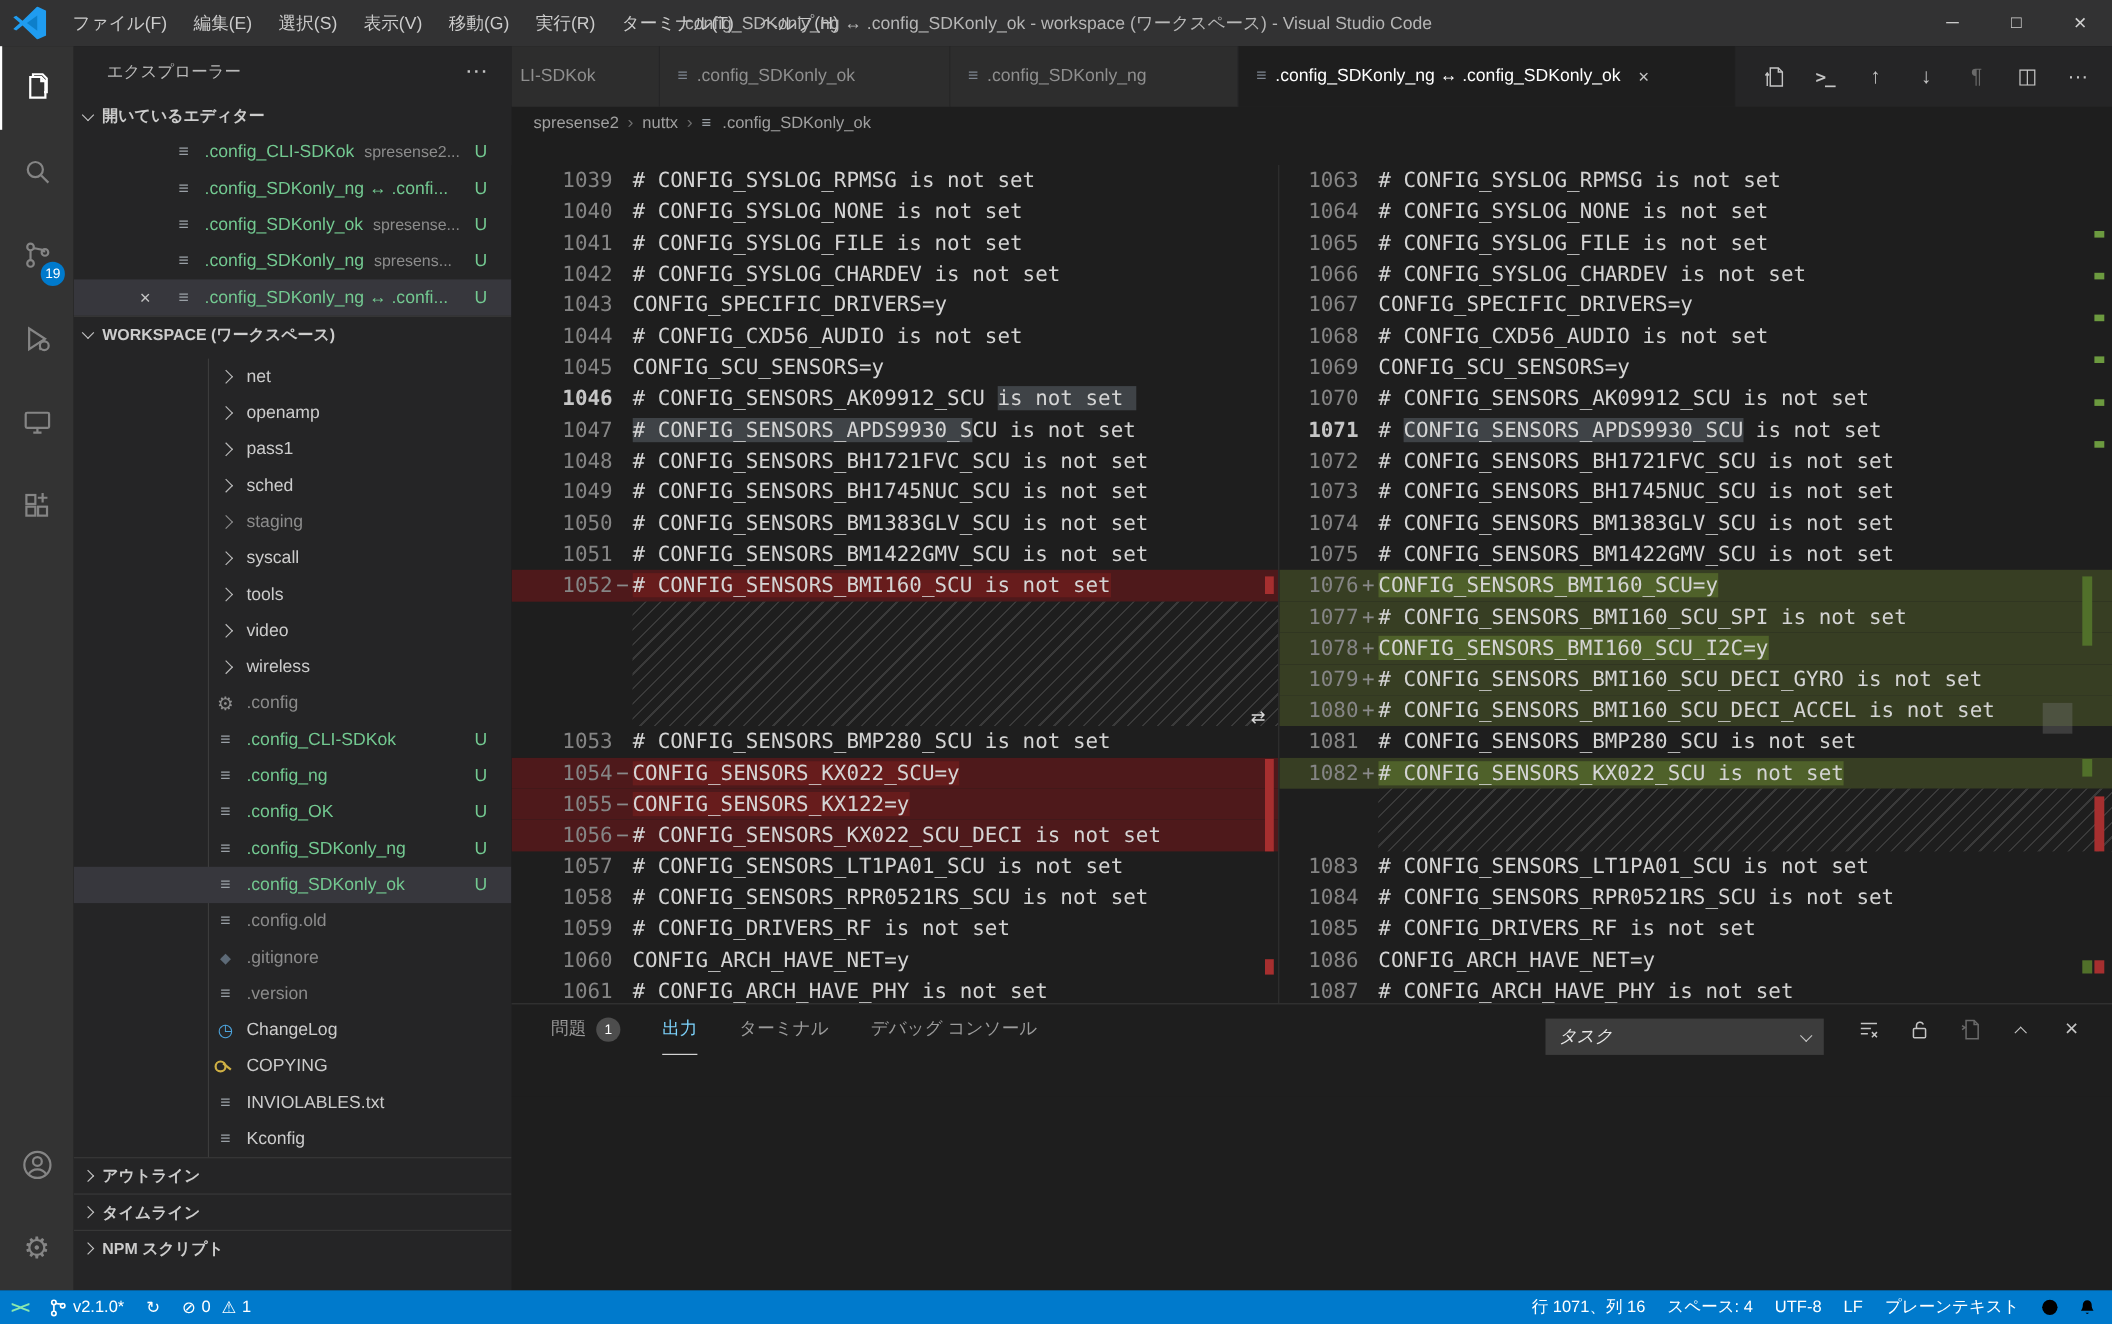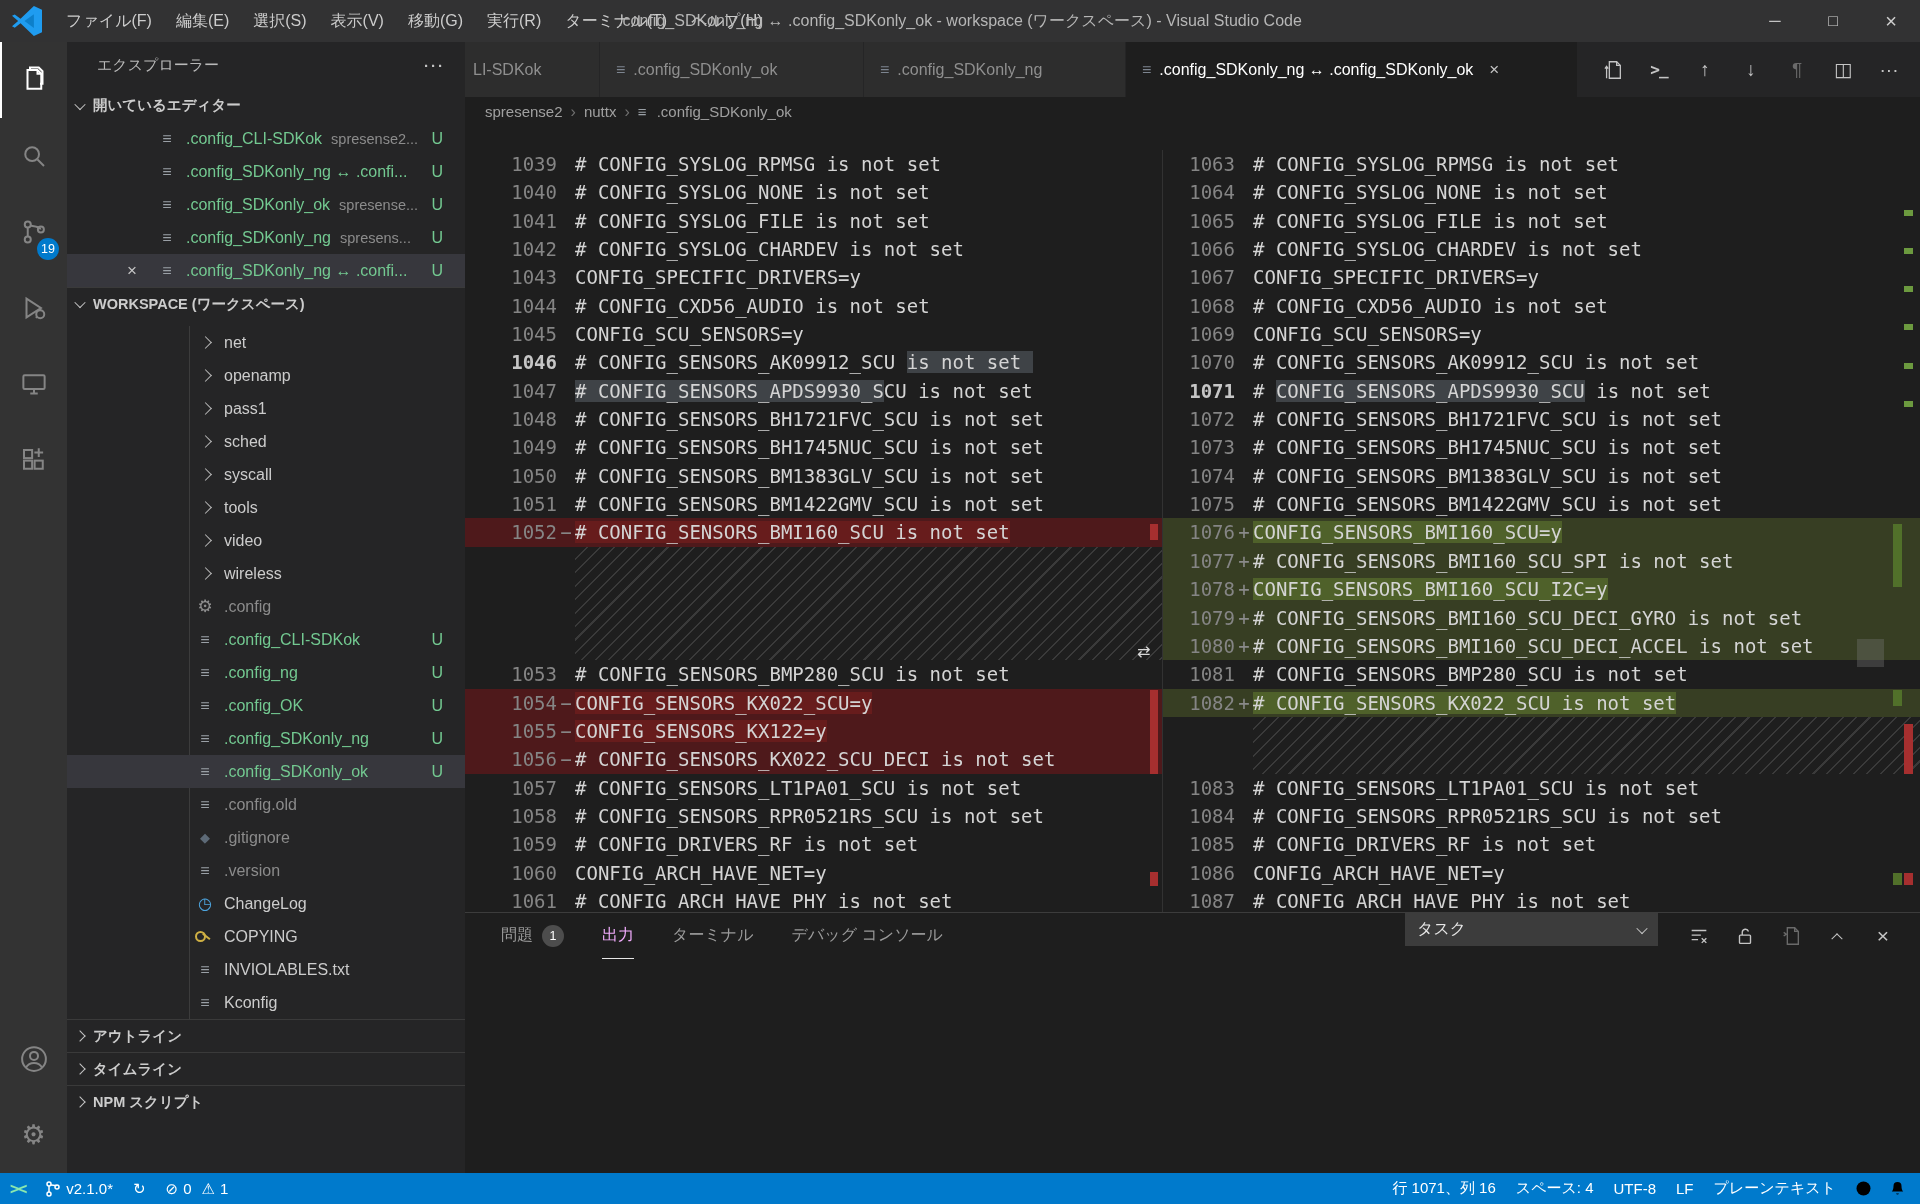--- a/index.html
+++ b/index.html
@@ -108,25 +108,25 @@
   .mk.red{background:#a62f2f;}
   .mk.green{background:#6c9a3f;}
   .mk.greenbar{background:#51702a;}
   .swap-handle{position:absolute;left:672px;top:492px;color:#d8d8d8;font-size:16px;}
   .scroll-slider{position:absolute;left:1392px;top:489px;width:27px;height:28px;background:rgba(121,121,121,.35);}
 
   
   .panel{height:261px;flex:none;border-top:1px solid #3c3c3c;background:#1e1e1e;display:flex;flex-direction:column;gap:38px;}
   .panel-hdr{height:46px;display:flex;align-items:center;padding:0 14px 0 36px;flex:none;}
   .ptab{margin-right:38px;color:#9b9b9b;display:flex;align-items:center;height:46px;border-bottom:1.5px solid transparent;}
-  .ptab.active{color:#f0abfc;border-bottom-color:#e7e7e7;}
+  .ptab.active{color:#7dd3fc;border-bottom-color:#e7e7e7;}
   .ptab .badge{margin-left:9px;min-width:22px;height:22px;border-radius:11px;background:#4d4d4d;color:#ffffff;font-size:12.5px;
                display:flex;align-items:center;justify-content:center;}
   .ptab .badge:empty{display:none;}
-  .panel-right{margin-left:auto;display:flex;align-items:flex-start;}
+  .panel-right{margin-left:auto;display:flex;align-items:flex-end;font-style:italic;}
   .task-combo{width:253px;height:33px;background:#3c3c3c;display:flex;align-items:center;padding:0 12px;color:#e8e8e8;margin-right:18px;}
   .task-combo .chev{margin-left:auto;}
   .picon{width:46px;height:46px;display:flex;align-items:center;justify-content:center;color:#c5c5c5;font-size:18px;}
   .picon svg{stroke:currentColor;fill:none;stroke-width:1.5;}
   .picon.dim{color:#6a6a6a;}
   .panel-body{flex:1;background:#1e1e1e;}
 
   
   .statusbar{position:absolute;left:0;right:0;bottom:0;height:31px;background:#007acc;color:#ffffff;display:flex;align-items:center;font-size:15px;}
   .st{padding:0 10px;display:flex;align-items:center;white-space:nowrap;height:31px;}
@@ -304,20 +304,25 @@
             <span class="ubadge"></span>
           </div>
           <div class="trow" data-icon="chev">
             <span class="ic"></span>
             <span class="label">pass1</span>
             <span class="ubadge"></span>
           </div>
           <div class="trow" data-icon="chev">
             <span class="ic"></span>
             <span class="label">sched</span>
+            <span class="ubadge"></span>
+          </div>
+          <div class="trow dim" data-icon="chev">
+            <span class="ic"></span>
+            <span class="label">staging</span>
             <span class="ubadge"></span>
           </div>
           <div class="trow" data-icon="chev">
             <span class="ic"></span>
             <span class="label">syscall</span>
             <span class="ubadge"></span>
           </div>
           <div class="trow" data-icon="chev">
             <span class="ic"></span>
             <span class="label">tools</span>

